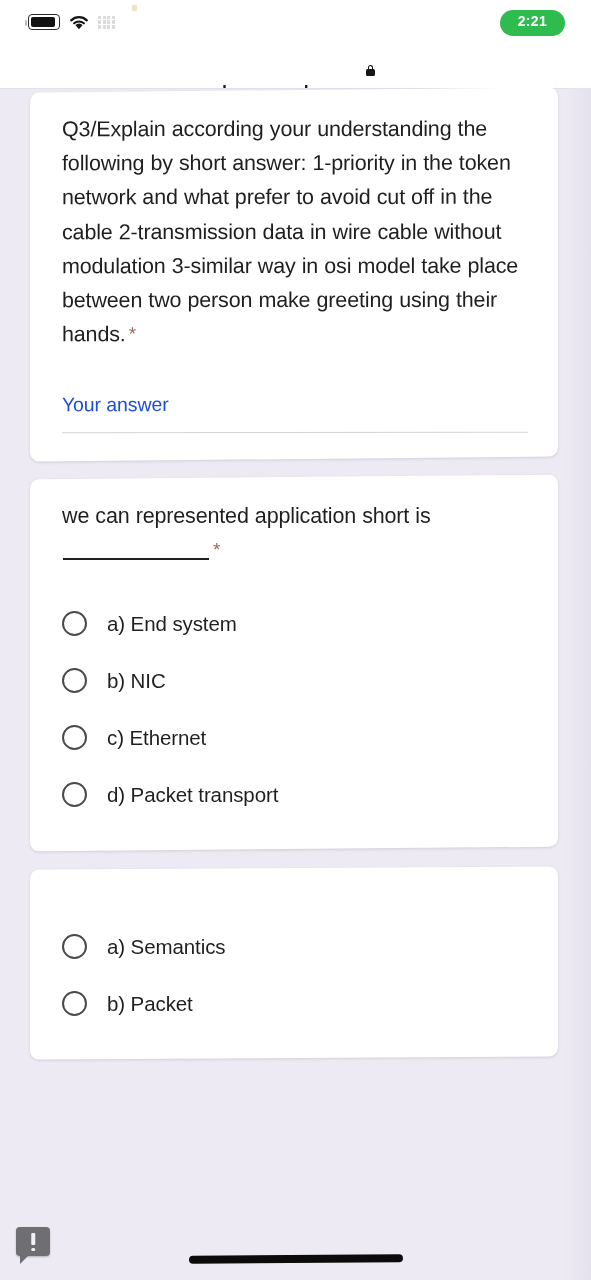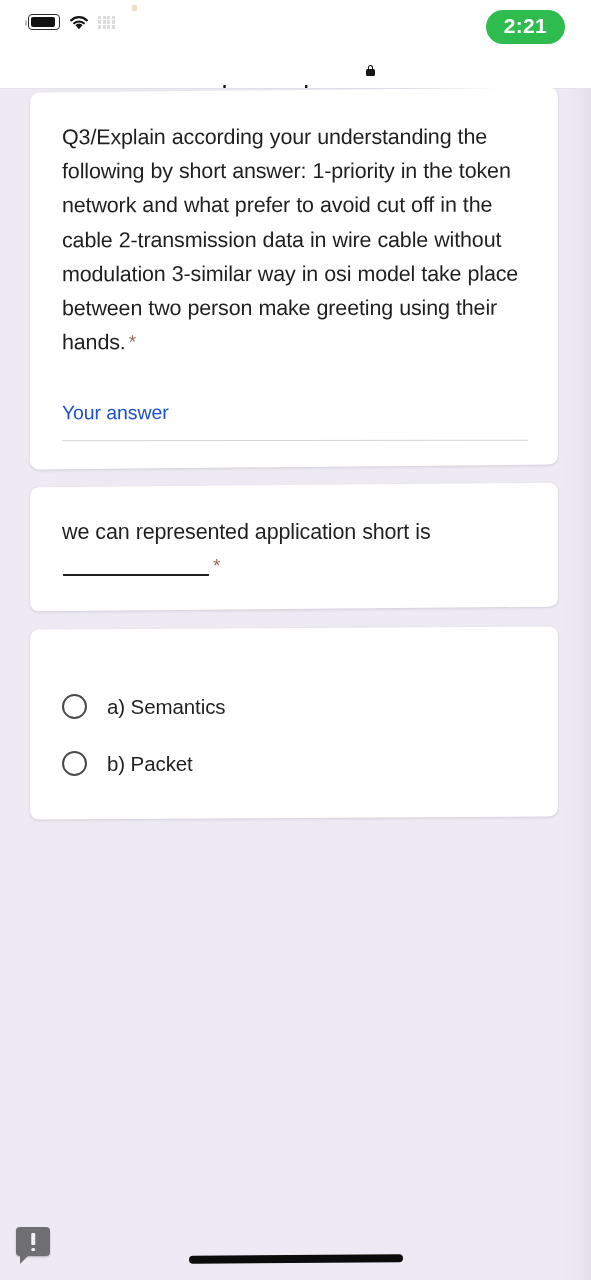--- a/index.html
+++ b/index.html
@@ -83,21 +83,21 @@
     left: 132px; top: 5px;
     width: 5px; height: 6px;
     background: #d9cf9a;
     opacity: .55;
   }
   .time-pill {
     position: absolute;
     right: 26px; top: 10px;
     background: #2fbc4f;
     color: #ffffff;
-    font-size: 21px;
+    font-size: 14px;
     font-weight: bold;
     letter-spacing: .3px;
     padding: 3px 18px 5px 18px;
     border-radius: 17px;
     line-height: 1.25;
   }
 
   
   .urlbar {
     position: absolute;
@@ -176,21 +176,20 @@
   .card.skew-c { transform: skewY(-0.35deg); }
   .card > * { transform: skewY(0.5deg); }
   .card.skew-c > * { transform: skewY(0.35deg); }
 
   .q-text {
     font-size: 21.5px;
     line-height: 34.2px;
     color: #1f1f1f;
     letter-spacing: -.15px;
     word-spacing: .3px;
-    margin-top: 8px;
   }
   .req {
     color: #9c6b5d;
     font-size: 19px;
     vertical-align: 1px;
     padding-left: 3px;
   }
   .blank-line {
     display: inline-block;
     width: 146px;
@@ -339,20 +338,38 @@
       <div class="card skew-a">
         <div class="q-text"><span>Q3/Explain according your understanding the following by short answer: 1-priority in the token network and what prefer to avoid cut off in the cable 2-transmission data in wire cable without modulation 3-similar way in osi model take place between two person make greeting using their hands.</span><span class="req">*</span></div>
         <div class="answer-area">
           <div class="answer-placeholder">Your answer</div>
           <div class="answer-underline"></div>
         </div>
       </div>
 
       <div class="card skew-b">
         <div class="q-text"><span>we can represented application short is</span><span class="blank-line"></span><span class="req">*</span></div>
+        <div class="options">
+          <div class="option">
+            <span class="radio"></span>
+            <span class="option-label">a) End system</span>
+          </div>
+          <div class="option">
+            <span class="radio"></span>
+            <span class="option-label">b) NIC</span>
+          </div>
+          <div class="option">
+            <span class="radio"></span>
+            <span class="option-label">c) Ethernet</span>
+          </div>
+          <div class="option">
+            <span class="radio"></span>
+            <span class="option-label">d) Packet transport</span>
+          </div>
+        </div>
       </div>
 
       <div class="card skew-c">
         <div class="options">
           <div class="option">
             <span class="radio"></span>
             <span class="option-label">a) Semantics</span>
           </div>
           <div class="option">
             <span class="radio"></span>

